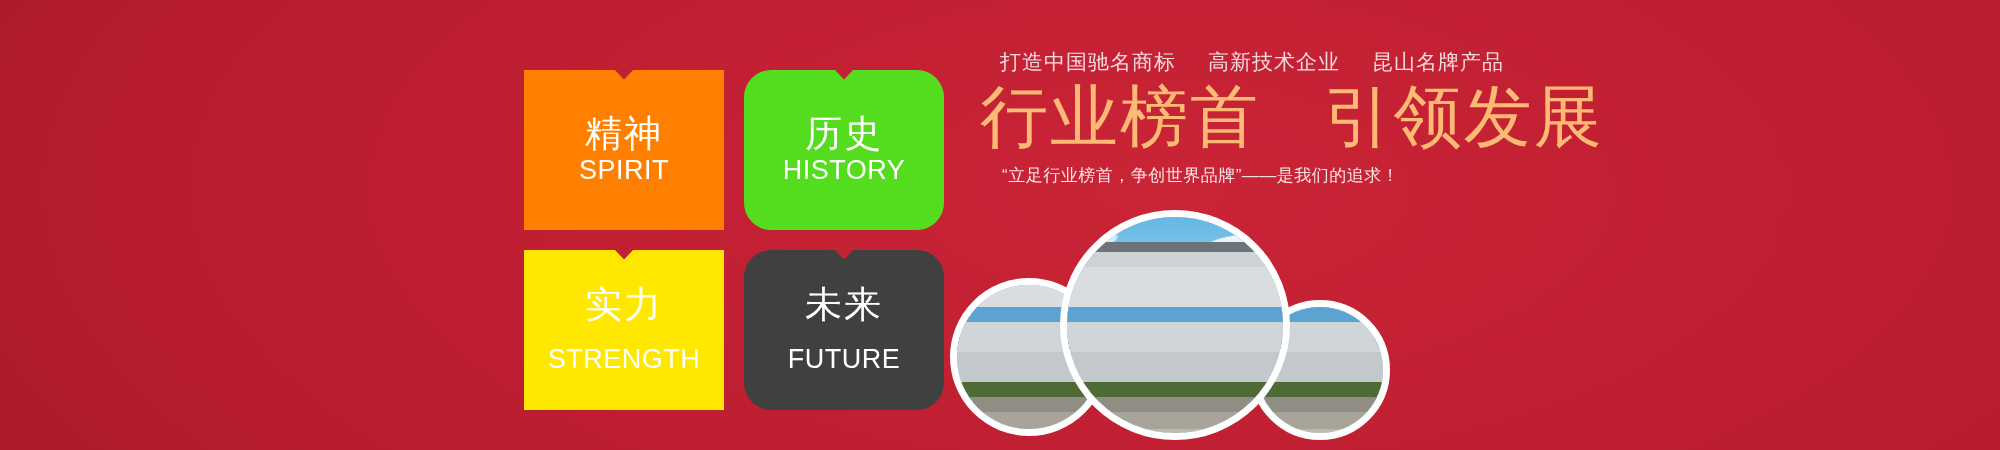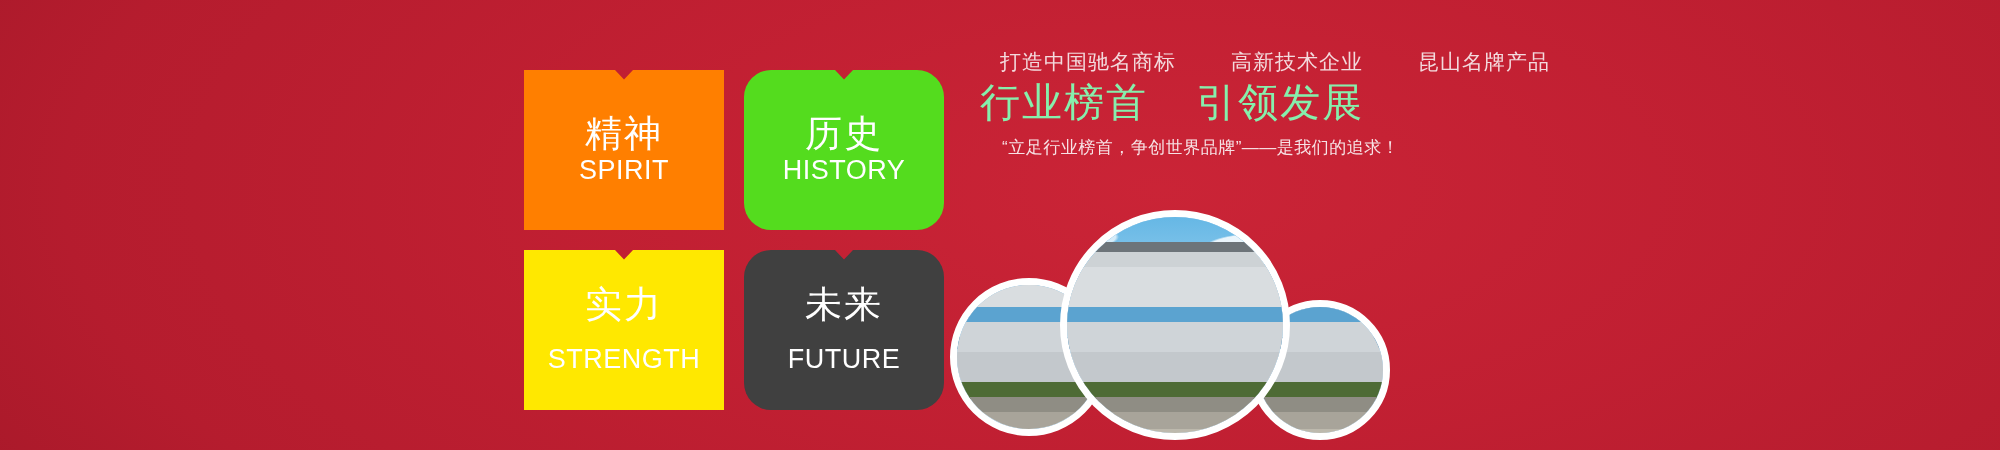--- a/index.html
+++ b/index.html
@@ -105,25 +105,25 @@
     align-items: baseline;
     gap: 0;
     margin: 0 0 2px 20px;
   }
   .eyebrow {
     color: #f3dadd;
     font-size: 21px;
     letter-spacing: 1px;
     white-space: nowrap;
   }
-  .eyebrow + .eyebrow { margin-left: 55px; }
+  .eyebrow + .eyebrow { margin-left: 32px; }
 
   .headline {
-    color: #86efac;
-    font-size: 40px;
+    color: #fdba74;
+    font-size: 68px;
     line-height: 1.0;
     letter-spacing: 2px;
     font-weight: 400;
     white-space: nowrap;
     margin: 6px 0 0 0;
   }
   .headline .gap { display: inline-block; width: 22px; }
 
   .subhead {
     color: #f7e6e8;

